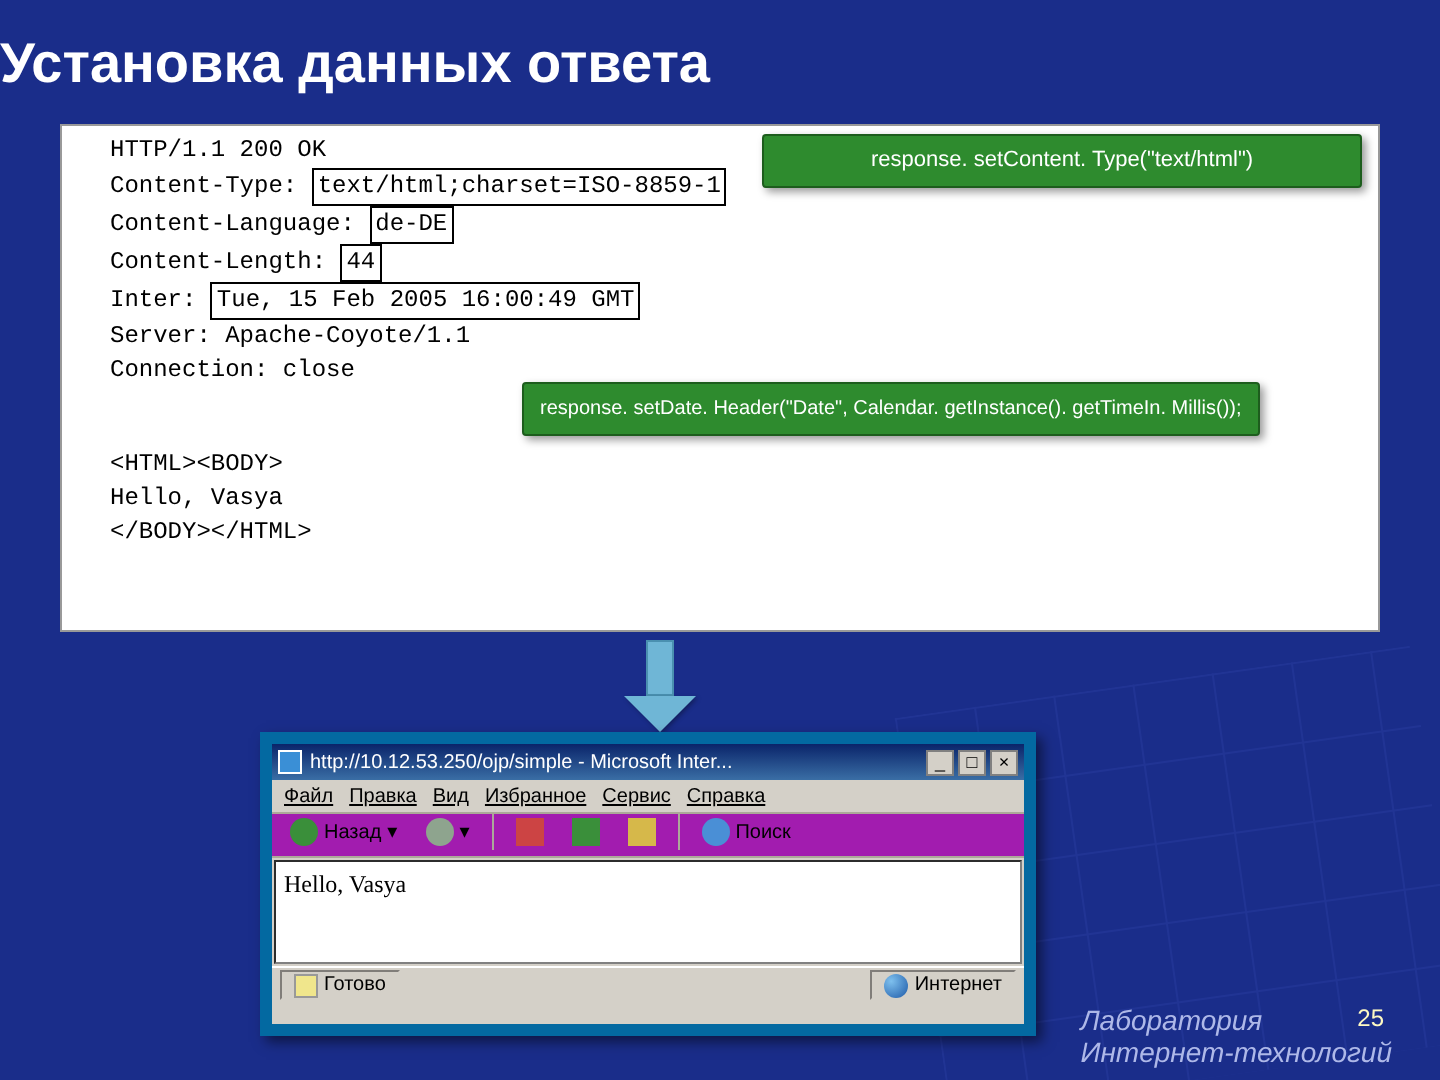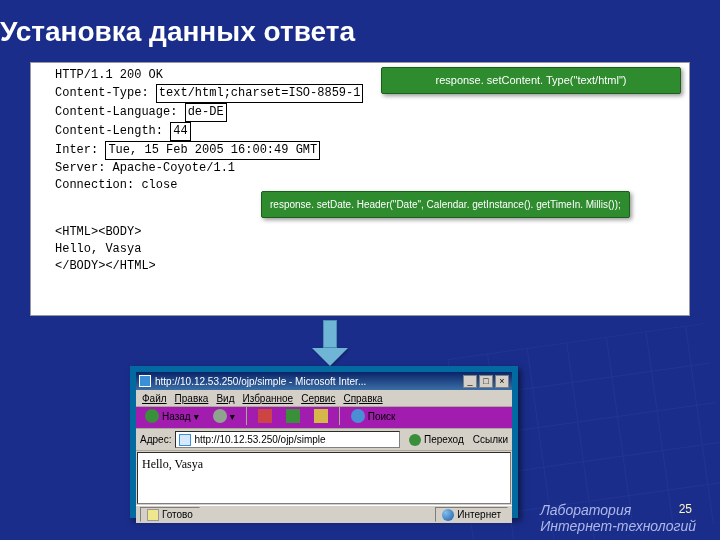--- a/index.html
+++ b/index.html
@@ -240,32 +240,20 @@
       </span>
     <span class="tbutton">
         <span class="little-ico" style="background:#d6b84a"></span>
       </span>
     <span class="sep"></span>
     <span class="tbutton">
         <span class="little-ico" style="background:#4a8fd6;border-radius:50%"></span>
         <span>Поиск</span>
       </span>
   </div>
-  <div class="addrbar">
-    <span>Адрес:</span>
-    <span class="addr-input">
-      <span class="page-ico"></span>
-      <span>http://10.12.53.250/ojp/simple</span>
-    </span>
-    <span class="tbutton">
-      <span class="nav-ico" style="width:12px;height:12px"></span>
-      <span>Переход</span>
-    </span>
-    <span>Ссылки</span>
-  </div>
   <div class="content">
     <span>Hello, Vasya</span>
   </div>
   <div class="status">
     <span class="status-pane left">
       <span class="done-ico"></span>
       <span>Готово</span>
     </span>
     <span class="status-pane spacer"></span>
     <span class="status-pane">

